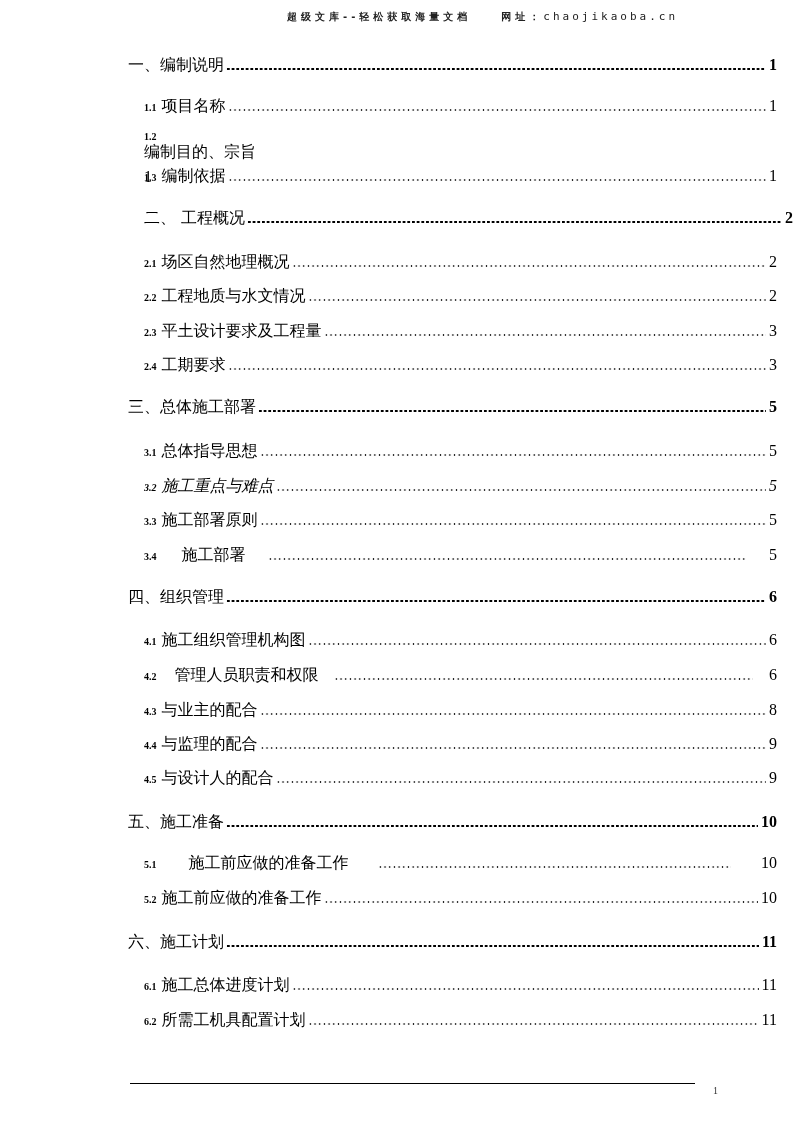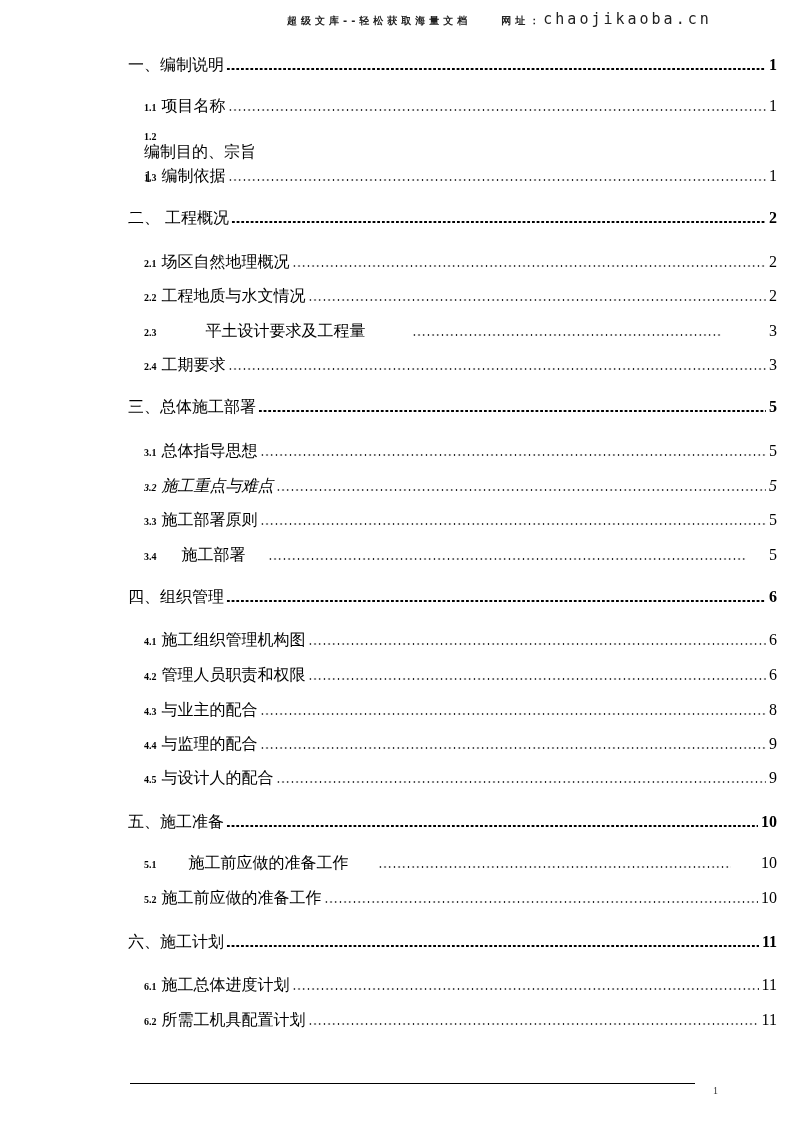--- a/index.html
+++ b/index.html
@@ -25,21 +25,21 @@
       letter-spacing: 4px;
       white-space: nowrap;
       font-weight: bold;
     }
     .page-header .sep { display: inline-block; width: 30px; }
     .page-header .url-label { font-weight: bold; }
     .page-header .url {
       font-family: "DejaVu Sans Mono", monospace;
       font-weight: normal;
       letter-spacing: 3px;
-      font-size: 15px;
+      font-size: 11px;
     }
     .toc {
       position: absolute;
       left: 0;
       top: 0;
       width: 793px;
     }
     .toc-row {
       position: absolute;
       display: flex;
@@ -132,38 +132,38 @@
       <span class="title">编制目的、宗旨</span>
       <span class="leader"></span>
       <span class="page">1</span>
     </div>
     <div class="toc-row l2" style="top: 166px;">
       <span class="num">1.3</span>
       <span class="title">编制依据</span>
       <span class="leader"></span>
       <span class="page">1</span>
     </div>
-    <div class="toc-row l1" style="top: 208px;">
+    <div class="toc-row l1" style="top: 208px; margin-left: 16px;">
       <span class="title">二、 工程概况</span>
       <span class="leader"></span>
       <span class="page">2</span>
     </div>
     <div class="toc-row l2" style="top: 252px;">
       <span class="num">2.1</span>
       <span class="title">场区自然地理概况</span>
       <span class="leader"></span>
       <span class="page">2</span>
     </div>
     <div class="toc-row l2" style="top: 286px;">
       <span class="num">2.2</span>
       <span class="title"> 工程地质与水文情况</span>
       <span class="leader"></span>
       <span class="page">2</span>
     </div>
-    <div class="toc-row l2" style="top: 321px; gap: 44px;">
+    <div class="toc-row l2" style="top: 321px;">
       <span class="num">2.3</span>
       <span class="title">平土设计要求及工程量</span>
       <span class="leader"></span>
       <span class="page">3</span>
     </div>
     <div class="toc-row l2" style="top: 355px;">
       <span class="num">2.4</span>
       <span class="title">工期要求</span>
       <span class="leader"></span>
       <span class="page">3</span>
@@ -201,21 +201,21 @@
       <span class="title">四、组织管理</span>
       <span class="leader"></span>
       <span class="page">6</span>
     </div>
     <div class="toc-row l2" style="top: 630px;">
       <span class="num">4.1</span>
       <span class="title">施工组织管理机构图</span>
       <span class="leader"></span>
       <span class="page">6</span>
     </div>
-    <div class="toc-row l2" style="top: 665px;">
+    <div class="toc-row l2" style="top: 665px; gap: 13px;">
       <span class="num">4.2</span>
       <span class="title">管理人员职责和权限</span>
       <span class="leader"></span>
       <span class="page">6</span>
     </div>
     <div class="toc-row l2" style="top: 700px;">
       <span class="num">4.3</span>
       <span class="title">与业主的配合</span>
       <span class="leader"></span>
       <span class="page">8</span>

